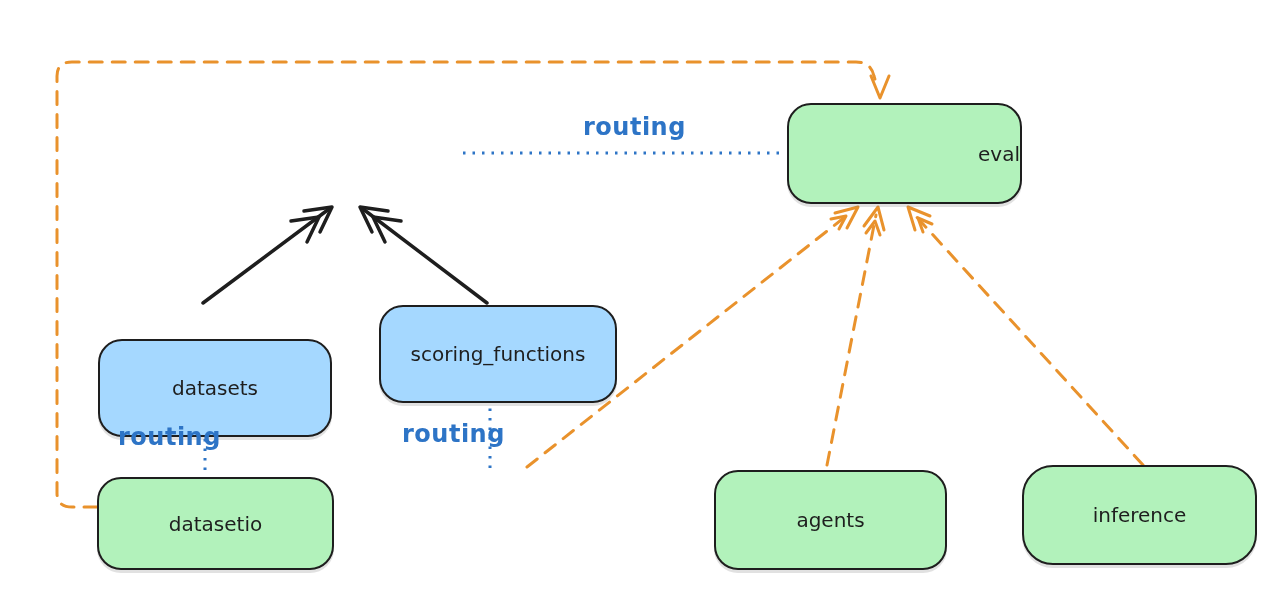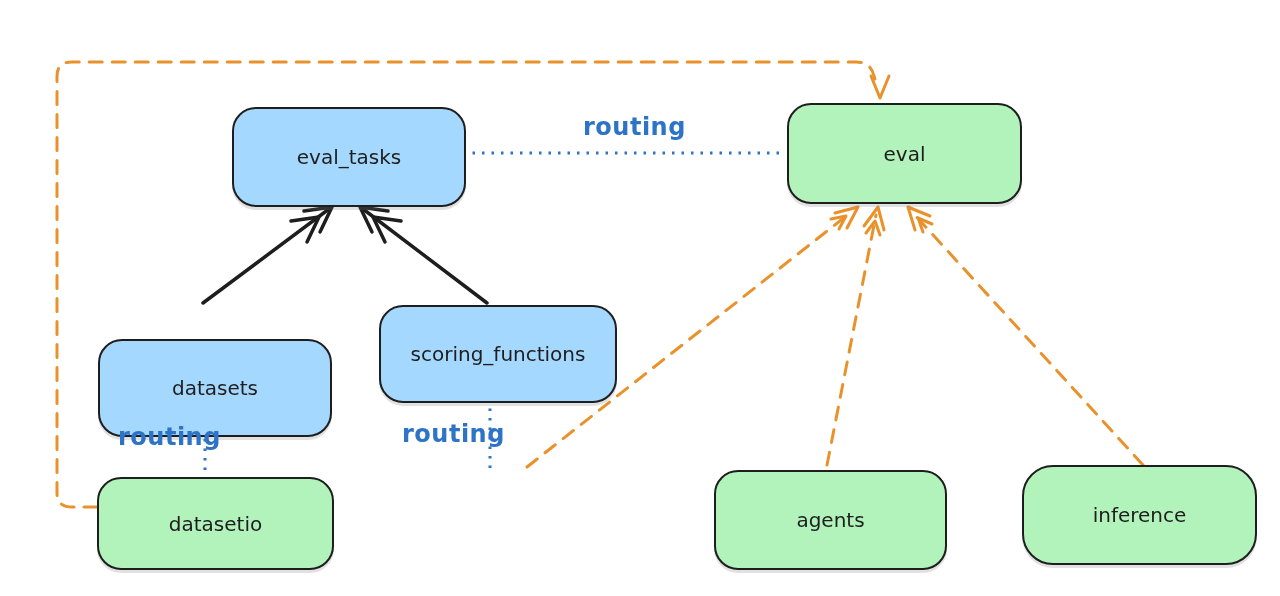--- a/index.html
+++ b/index.html
@@ -21,21 +21,21 @@
   .node{
     position:absolute; z-index:2;
     border:2.5px solid var(--stroke); border-radius:24px;
     display:flex; align-items:center; justify-content:center;
     font-size:20px; color:var(--stroke);
     box-shadow:0 3px 0 rgba(120,120,120,0.22);
   }
   .node.blue{ background:var(--blue-fill); }
   .node.green{ background:var(--green-fill); }
   #node-eval_tasks        { left:232px; top:107px; width:230px; height:96px; }
-  #node-eval              { left:787px; top:103px; width:231px; height:97px; }
+  #node-eval              { left:787px; top:103px; width:231px; height:97px;justify-content:flex-end; }
   #node-datasets          { left:98px;  top:305px; width:230px; height:94px;margin-top:34px; }
   #node-scoring_functions { left:379px; top:305px; width:234px; height:94px; }
   #node-datasetio         { left:97px;  top:477px; width:233px; height:89px; }
   #node-scoring           { left:388px; top:470px; width:233px; height:94px; }
   #node-agents            { left:714px; top:470px; width:229px; height:96px;justify-content:center; }
   #node-inference         { left:1022px;top:465px; width:231px; height:96px;border-radius:31px; }
   .edge-label{
     position:absolute; z-index:3;
     color:var(--routing-blue); font-weight:bold; font-size:24px;
     letter-spacing:0.5px;
@@ -100,23 +100,20 @@
       <path class="head-orange" d="M 866 233 L 875 221 L 880 235"></path>
     </g>
 
     <g>
       <path class="dash-orange" d="M 1143 465 L 913 213"></path>
       <path class="head-orange" d="M 915 230 L 908 207 L 930 216"></path>
       <path class="head-orange" d="M 923 232 L 918 218 L 932 224"></path>
     </g>
   </svg>
 
-  <div class="node blue" id="node-eval_tasks">
-    <span>eval_tasks</span>
-  </div>
   <div class="node green" id="node-eval">
     <span>eval</span>
   </div>
   <div class="node blue" id="node-datasets">
     <span>datasets</span>
   </div>
   <div class="node blue" id="node-scoring_functions">
     <span>scoring_functions</span>
   </div>
   <div class="node green" id="node-datasetio">

